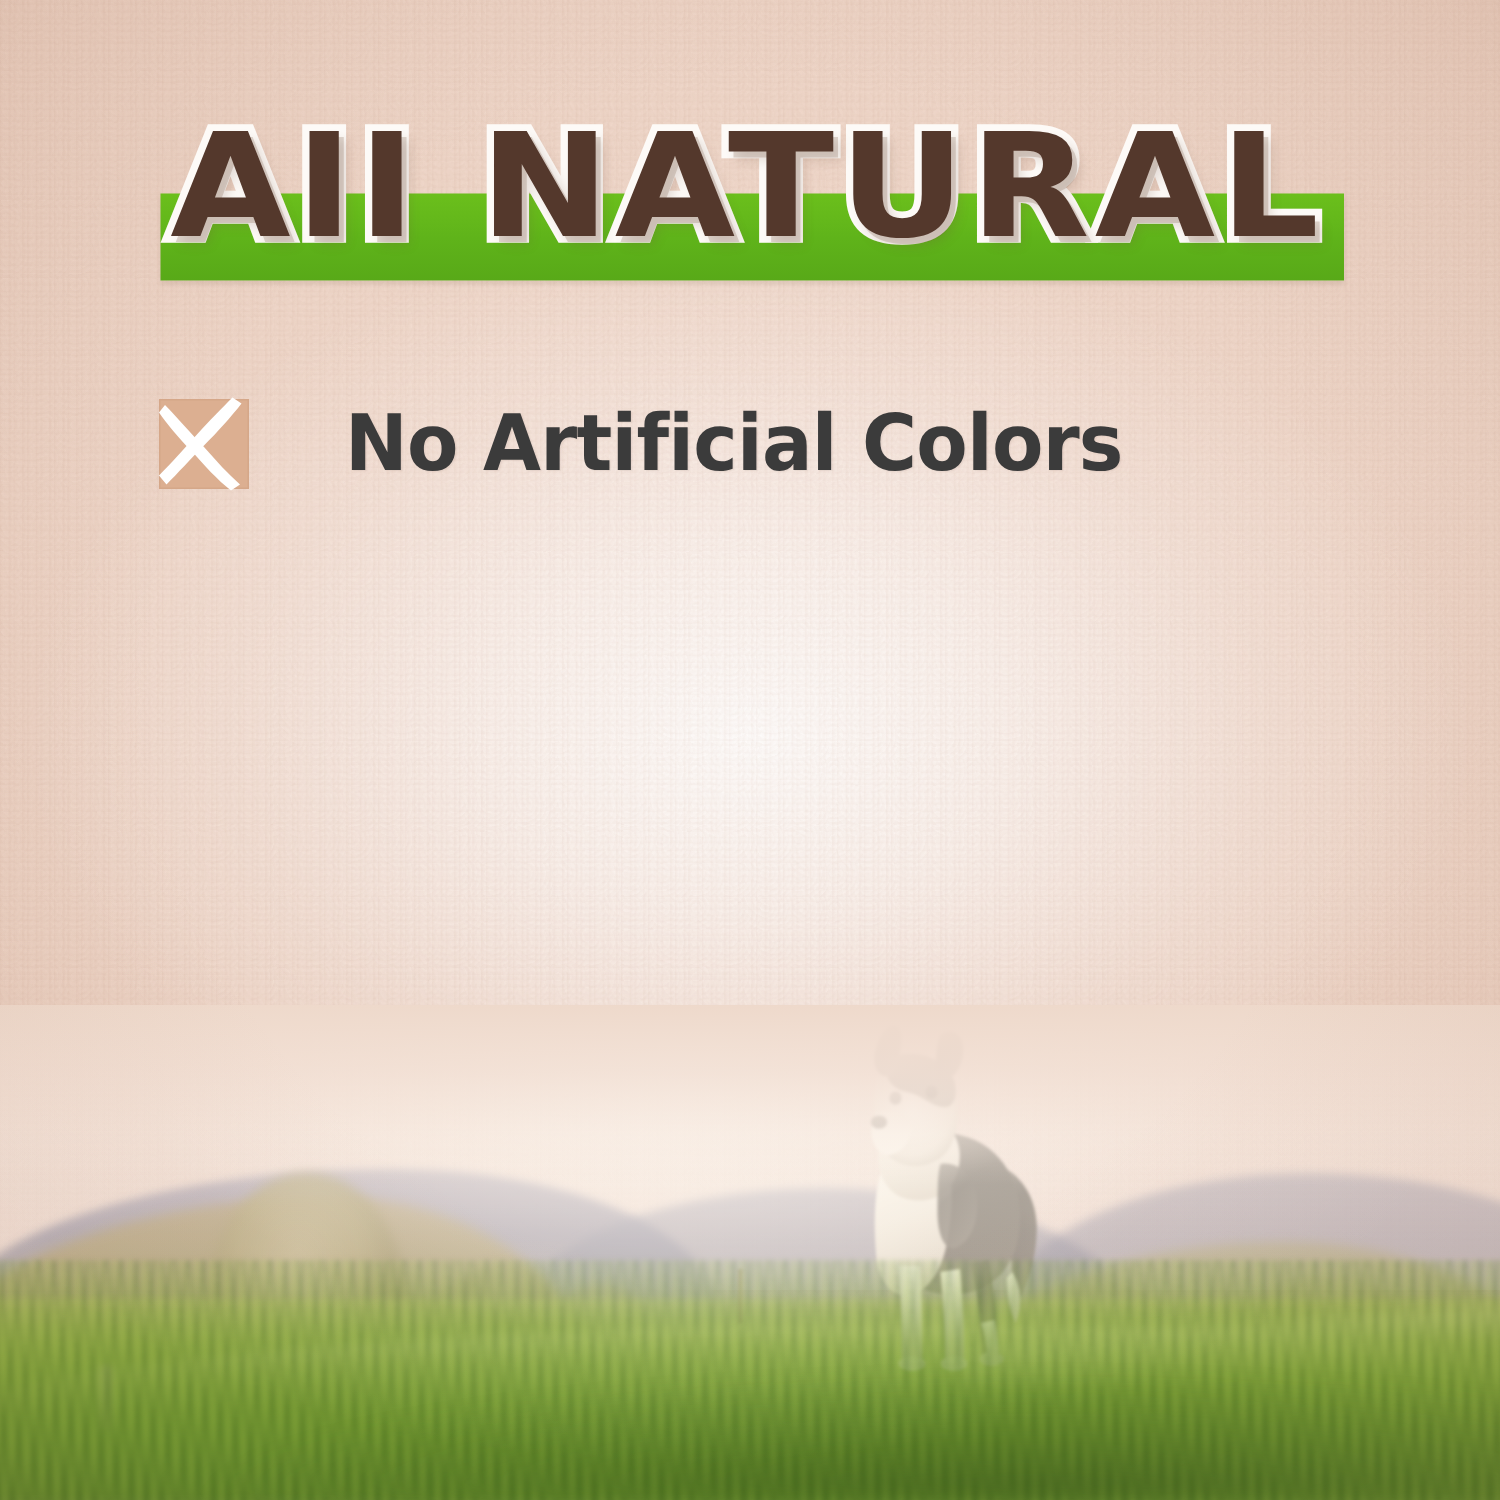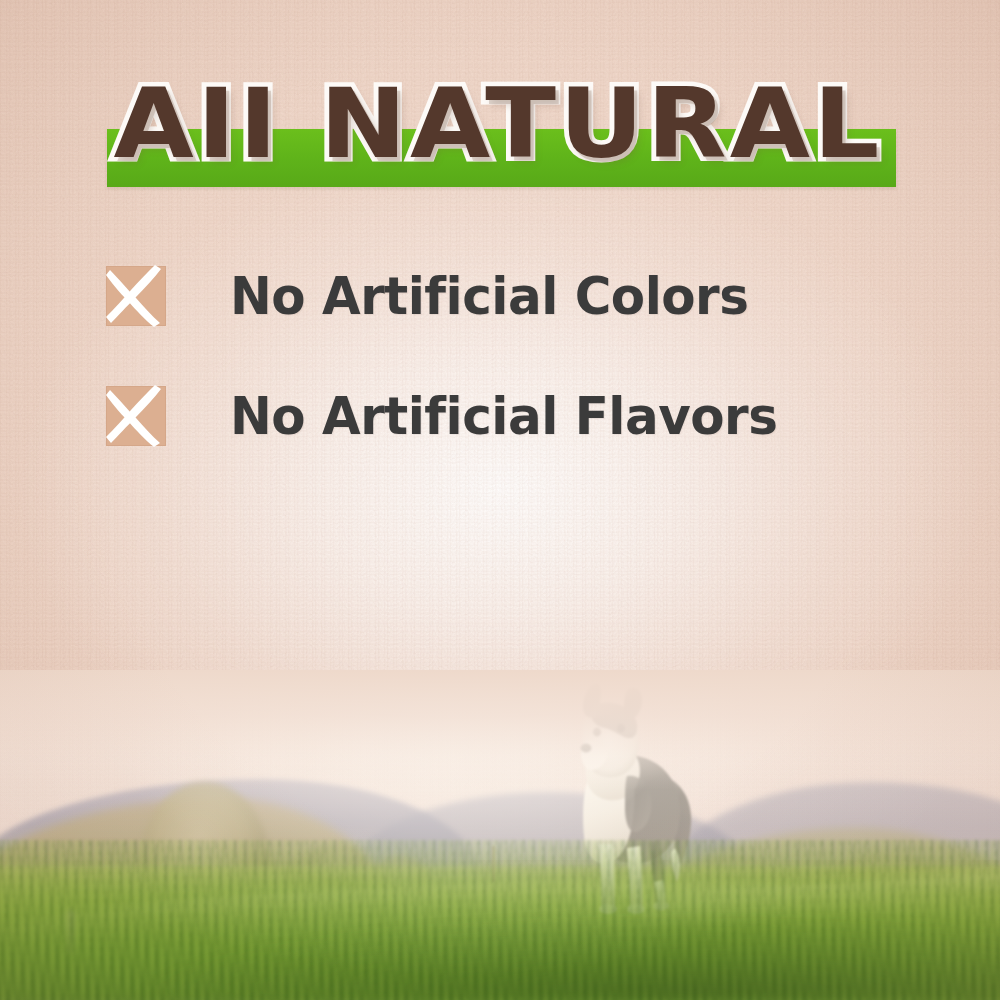--- a/index.html
+++ b/index.html
@@ -390,27 +390,18 @@
     <div class="check-row">
       <div class="check-box">
         <svg viewBox="0 0 72 72" xmlns="http://www.w3.org/2000/svg">
           <path d="M10 10 C18 18 28 30 36 38 C44 47 52 56 60 63 L54 67 C45 60 36 50 28 41 C19 32 11 22 6 15 Z" fill="#ffffff"></path>
           <path d="M61 9 C54 18 45 28 36 37 C27 46 18 56 11 63 L6 57 C14 49 23 39 31 30 C39 21 48 12 55 5 Z" fill="#ffffff"></path>
         </svg>
       </div>
       <div class="check-label">No Artificial Colors</div>
     </div>
 
-    <div class="check-row">
-      <div class="check-box">
-        <svg viewBox="0 0 72 72" xmlns="http://www.w3.org/2000/svg">
-          <path d="M10 10 C18 18 28 30 36 38 C44 47 52 56 60 63 L54 67 C45 60 36 50 28 41 C19 32 11 22 6 15 Z" fill="#ffffff"></path>
-          <path d="M61 9 C54 18 45 28 36 37 C27 46 18 56 11 63 L6 57 C14 49 23 39 31 30 C39 21 48 12 55 5 Z" fill="#ffffff"></path>
-        </svg>
-      </div>
-      <div class="check-label">No Artificial Flavors</div>
-    </div>
 
 
 
   </div>
 
 </div>
 
 </body></html>

